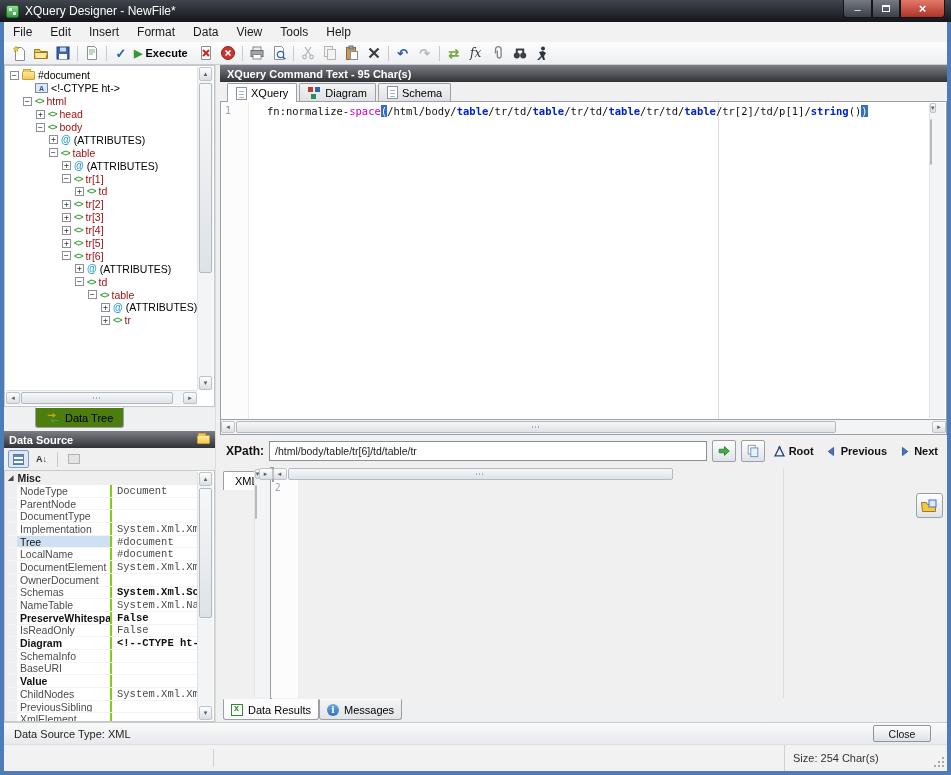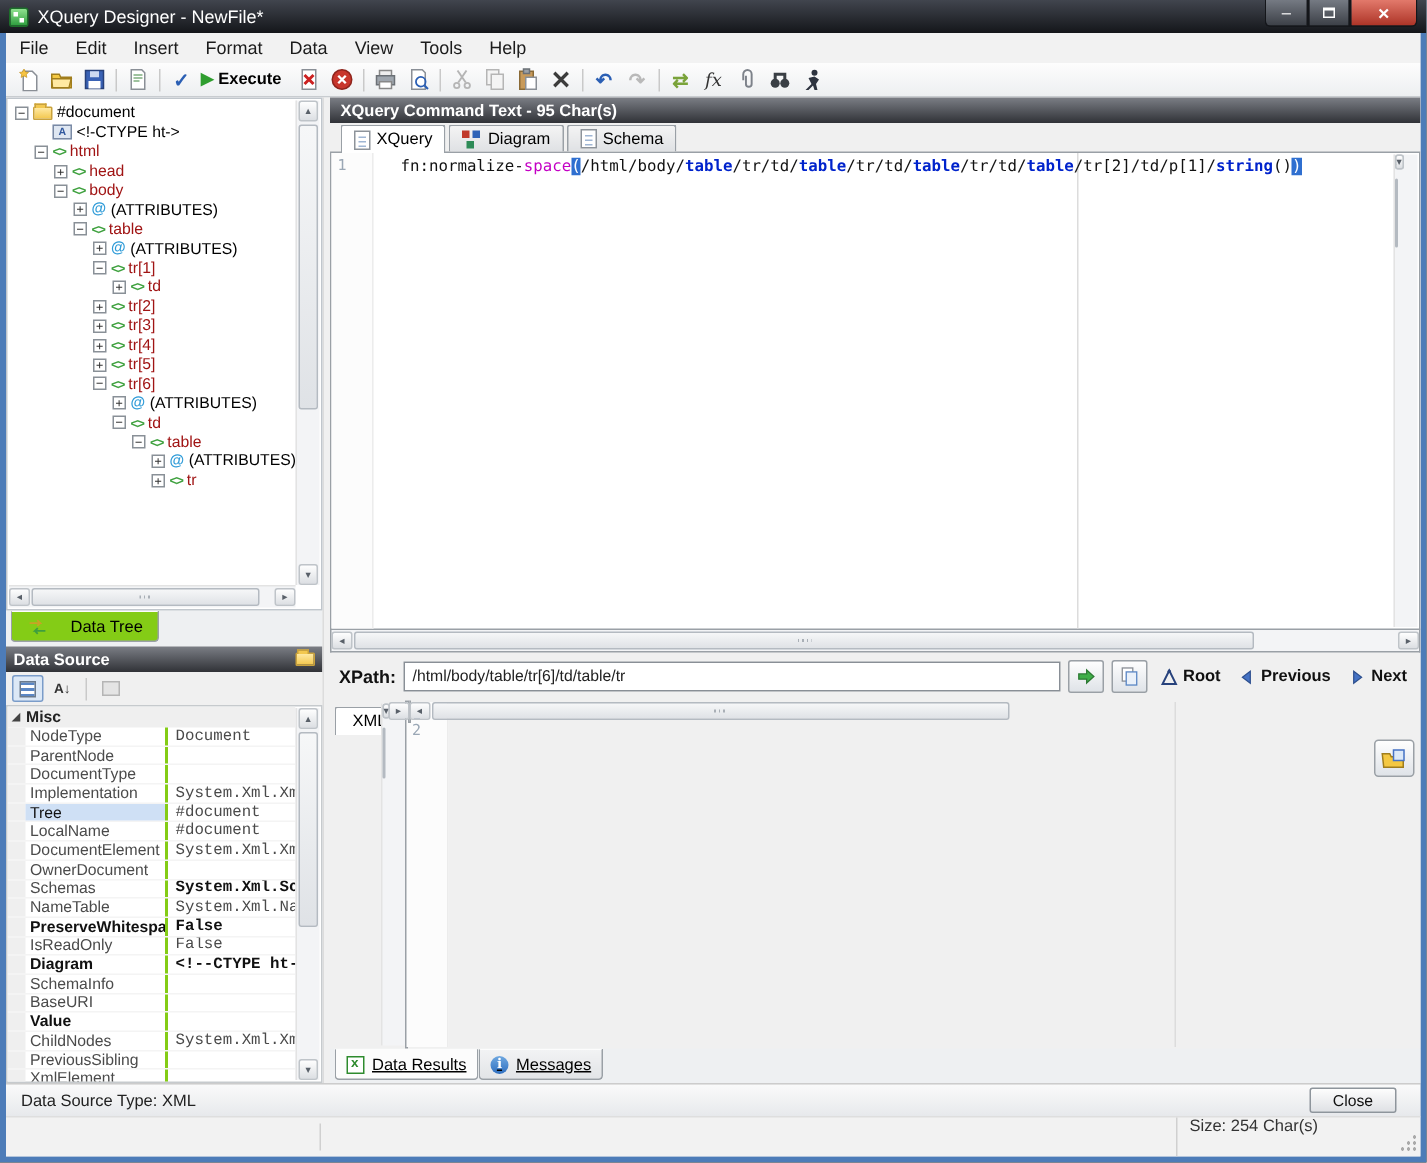--- a/index.html
+++ b/index.html
@@ -57,21 +57,21 @@
   .sb-v .sb-btn{left:1px;right:1px;height:14px;}
   .sb-v .up{top:0;} .sb-v .down{bottom:0;}
   .sb-h .sb-btn{top:1px;bottom:1px;width:14px;}
   .sb-h .lft{left:0;} .sb-h .rgt{right:0;}
   .sb-thumb{position:absolute;background:linear-gradient(#f6f7f8,#dfe2e6);border:1px solid #b4bac1;border-radius:2px;}
   .sb-h .sb-thumb{top:1px;bottom:1px;}
   .sb-v .sb-thumb{left:1px;right:1px;}
   .sb-h .sb-thumb::after{content:"";position:absolute;left:50%;top:4px;bottom:4px;width:9px;margin-left:-4px;background:repeating-linear-gradient(90deg,#a9afb6 0 1px,transparent 1px 3px);}
   
   .left-tabs{height:24px;background:#eef0f2;display:flex;padding-left:3px;flex:none;}
-  .ltab{display:flex;align-items:center;gap:15px;padding:0 10px;font-size:11px;height:21px;background:#84cc16;border:1px solid #9aa0a6;border-top:1px solid #fcfcfc;border-radius:0 0 3px 3px;}
+  .ltab{display:flex;align-items:center;gap:5px;padding:0 10px;font-size:11px;height:21px;background:#4d7c0f;border:1px solid #9aa0a6;border-top:1px solid #fcfcfc;border-radius:0 0 3px 3px;margin-left:28px;}
   
   .ds-header{height:17px;background:linear-gradient(#7b7e85,#303237);color:#fff;font-weight:bold;font-size:11px;display:flex;align-items:center;padding:0 5px;flex:none;}
   .ds-header .ic-folder{margin-left:auto;}
   .pg-toolbar{height:22px;background:#f0f0f0;display:flex;align-items:center;padding:0 4px;gap:2px;flex:none;}
   .pgbtn{width:21px;height:18px;display:flex;align-items:center;justify-content:center;font-size:9px;border:1px solid transparent;border-radius:2px;}
   .pgbtn.pressed{border-color:#7a9cc9;background:#dce8f6;}
   .cat-ic{width:11px;height:11px;background:repeating-linear-gradient(#5b87c5 0 2px,#fff 2px 4px);border:1px solid #6b7a8c;}
   .sort-ic{font-size:9px;font-weight:bold;color:#333;}
   .pp-ic{width:12px;height:10px;background:#e4e4e4;border:1px solid #b5b5b5;}
   .propgrid{flex:1;background:#fff;border:1px solid #c6cacd;position:relative;overflow:hidden;font-size:10.5px;min-height:0;}
@@ -115,30 +115,30 @@
   
   .xml-outer{display:flex;flex:none;}
   .xml-main{flex:1;display:flex;min-width:0;}
   .xml-tabrow{height:22px;background:#f0f0f0;display:flex;align-items:flex-end;padding-left:3px;}
   .xml-tab{height:19px;background:#fff;border:1px solid #9aa0a6;border-bottom:none;padding:0 11px;font-size:11px;display:flex;align-items:center;border-radius:2px 2px 0 0;margin-bottom:-1px;}
   .xml-area{height:232px;position:relative;background:#fff;border:1px solid #9aa0a6;}
   .xml-line{position:absolute;left:29px;top:3px;right:19px;font-family:"DejaVu Sans Mono",monospace;font-size:10.5px;white-space:pre;overflow:hidden;padding-left:17px;color:#111;}
   .xml-side{width:36px;display:flex;flex-direction:column;align-items:center;padding-top:26px;background:#f0f0f0;flex:none;}
   .side-btn{width:27px;height:25px;background:linear-gradient(#fefefe,#dfe3e8);border:1px solid #9aa0a6;border-radius:3px;display:flex;align-items:center;justify-content:center;}
   .bottom-tabs{height:23px;background:#eef0f2;display:flex;padding-left:3px;align-items:flex-start;flex:none;}
-  .btab{display:flex;align-items:center;gap:5px;height:21px;padding:0 7px;font-size:11px;border:1px solid #9aa0a6;border-top:1px solid #fcfcfc;border-radius:0 0 3px 3px;background:linear-gradient(#f2f3f4,#e2e4e7);text-decoration:underline;}
+  .btab{display:flex;align-items:center;gap:5px;height:21px;padding:0 7px;font-size:11px;border:1px solid #9aa0a6;border-top:1px solid #fcfcfc;border-radius:0 0 3px 3px;background:linear-gradient(#f2f3f4,#e2e4e7);}
   .btab.active{background:#fcfcfc;}
   .xmlres-ic{width:12px;height:12px;border:1px solid #2e8b2e;background:#fff;position:relative;}
   .xmlres-ic::after{content:"x";position:absolute;left:2px;top:-2px;color:#2e8b2e;font-size:9px;font-weight:bold;}
   .info-ic{width:12px;height:12px;border-radius:50%;background:linear-gradient(#6fa8e0,#2f6fc0);color:#fff;font-size:9px;font-weight:bold;display:flex;align-items:center;justify-content:center;font-family:"DejaVu Serif",serif;}
   
   .close-bar{height:22px;background:linear-gradient(#fafafa,#e7e9ec);border-top:1px solid #cccccc;display:flex;align-items:center;padding:0 10px;font-size:11px;color:#222;flex:none;}
   .close-btn{margin-left:auto;width:58px;height:17px;font-size:10.5px;background:linear-gradient(#fdfdfd,#dfe1e5);border:1px solid #8e959c;border-radius:2px;display:flex;align-items:center;justify-content:center;margin-right:6px;color:#111;}
   .statusbar{height:27px;background:#f2f2f2;border-top:1px solid #dedede;display:flex;align-items:center;font-size:11px;color:#333;position:relative;flex:none;}
-  .sbp{height:100%;display:flex;padding-left:8px;}
+  .sbp{height:100%;display:flex;align-items:center;padding-left:8px;}
   .sbp1{width:209px;}
   .sbp2{flex:1;}
   .sbp3{width:163px;border-left:1px solid #d0d0d0;}
   .sbsep{width:1px;height:18px;background:#d0d0d0;}
   .grip{position:absolute;right:2px;bottom:3px;width:12px;height:12px;background:
     radial-gradient(circle at 2px 10px,#aaa 1px,transparent 1.3px),
     radial-gradient(circle at 6px 10px,#aaa 1px,transparent 1.3px),
     radial-gradient(circle at 10px 10px,#aaa 1px,transparent 1.3px),
     radial-gradient(circle at 6px 6px,#aaa 1px,transparent 1.3px),
     radial-gradient(circle at 10px 6px,#aaa 1px,transparent 1.3px),

